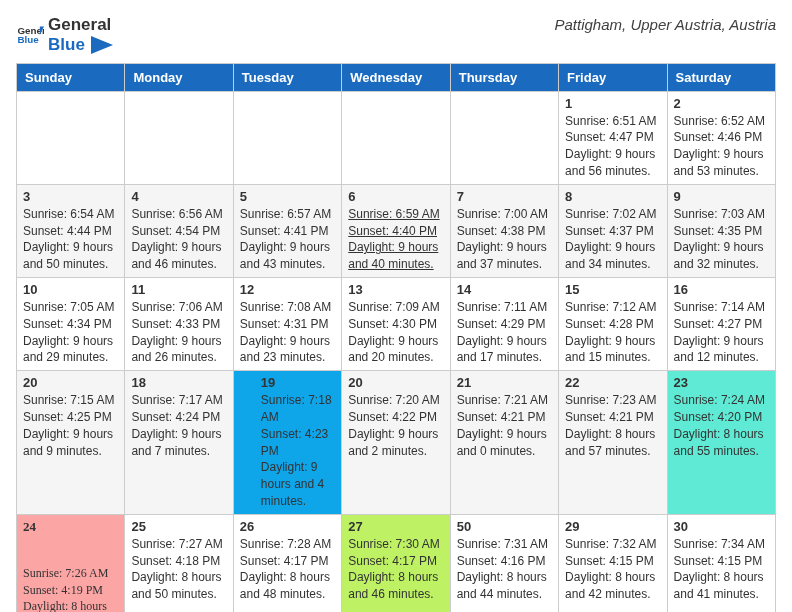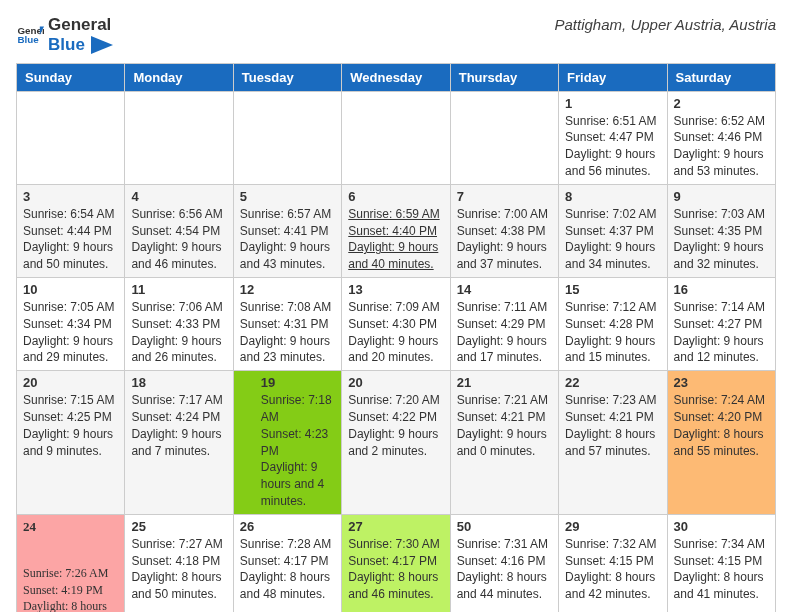--- a/index.html
+++ b/index.html
@@ -232,21 +232,21 @@
           <div class="day-info" style="white-space: pre-line;">Sunrise: 7:15 AM
 Sunset: 4:25 PM
 Daylight: 9 hours and 9 minutes.</div>
         </td>
         <td style="background: rgb(245, 245, 245);">
           <span class="day-number">18</span>
           <div class="day-info" style="white-space: pre-line;">Sunrise: 7:17 AM
 Sunset: 4:24 PM
 Daylight: 9 hours and 7 minutes.</div>
         </td>
-        <td style="background: #84cc16; padding-left: 27px;">
+        <td style="background: #0ea5e9; padding-left: 27px;">
           <span class="day-number">19</span>
           <div class="day-info" style="white-space: pre-line;">Sunrise: 7:18 AM
 Sunset: 4:23 PM
 Daylight: 9 hours and 4 minutes.</div>
         </td>
         <td style="background: rgb(245, 245, 245);">
           <span class="day-number">20</span>
           <div class="day-info" style="white-space: pre-line;">Sunrise: 7:20 AM
 Sunset: 4:22 PM
 Daylight: 9 hours and 2 minutes.</div>
@@ -256,21 +256,21 @@
           <div class="day-info" style="white-space: pre-line;">Sunrise: 7:21 AM
 Sunset: 4:21 PM
 Daylight: 9 hours and 0 minutes.</div>
         </td>
         <td style="background: rgb(245, 245, 245);">
           <span class="day-number">22</span>
           <div class="day-info" style="white-space: pre-line;">Sunrise: 7:23 AM
 Sunset: 4:21 PM
 Daylight: 8 hours and 57 minutes.</div>
         </td>
-        <td style="background: #fdba74; margin-top: 8px;">
+        <td style="background: #5eead4; margin-top: 8px;">
           <span class="day-number">23</span>
           <div class="day-info" style="white-space: pre-line;">Sunrise: 7:24 AM
 Sunset: 4:20 PM
 Daylight: 8 hours and 55 minutes.</div>
         </td>
       </tr>
       <tr>
         <td style="background: #fca5a5; font-family: Liberation Serif, serif;">
           <span class="day-number">24</span>
           <div class="day-info" style="white-space: pre-line; margin-top: 30px;">Sunrise: 7:26 AM

